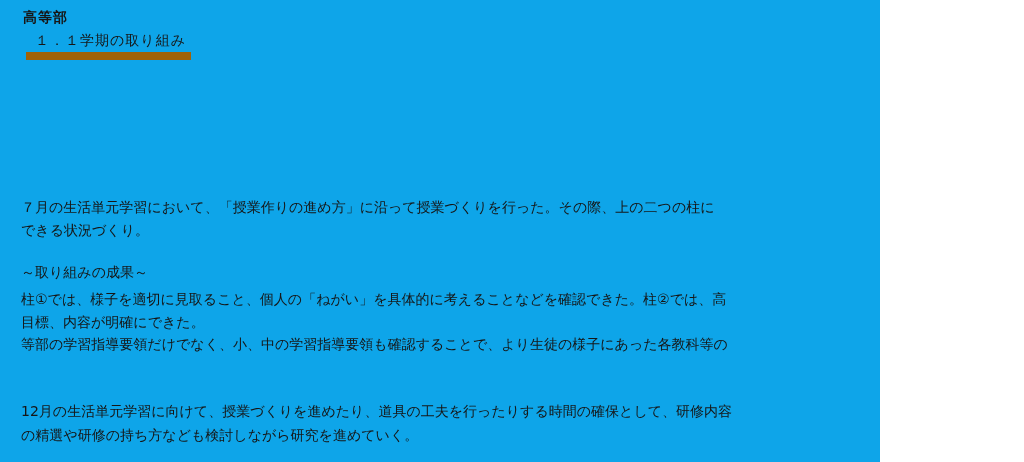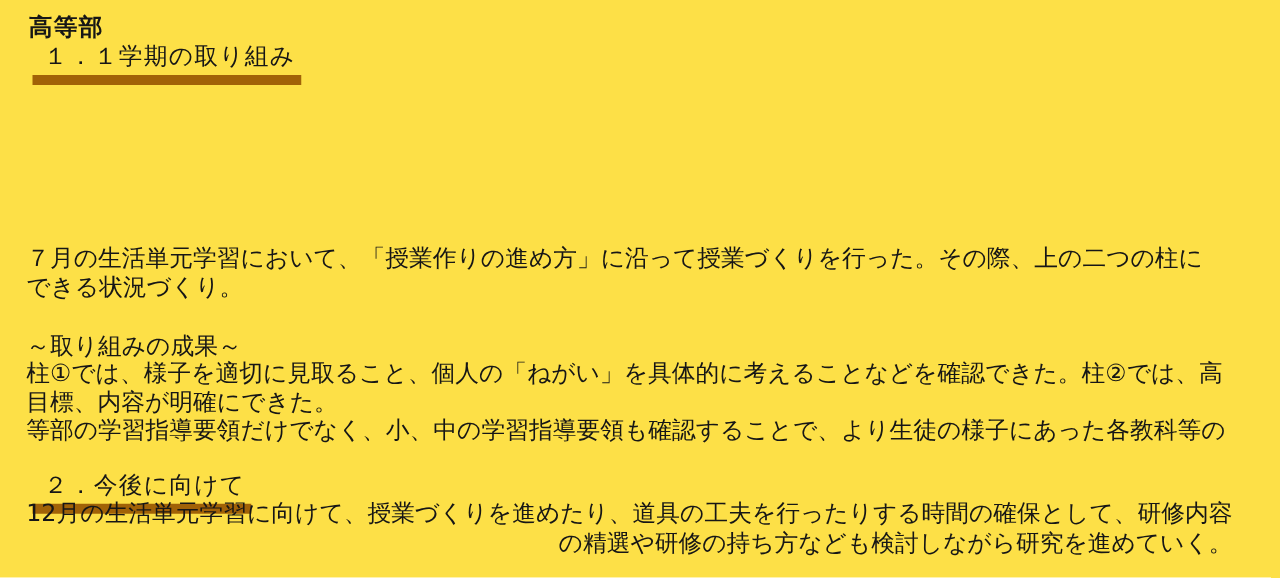--- a/index.html
+++ b/index.html
@@ -1,22 +1,22 @@
 <!DOCTYPE html>
 <html lang="ja"><head>
 <meta charset="utf-8">
 <style>
   html,body{margin:0;padding:0;background:#ffffff;}
   .doc{
     position:relative;
-    width:1024px;height:462px;
-    background:#fde047;
+    width:880px;height:462px;
+    background:#0ea5e9;
     color:#161616;
     font-family:"DejaVu Sans","Liberation Sans",sans-serif;
-    font-size:19px;
+    font-size:14px;
     overflow:hidden;
   }
   .page-title{
     position:absolute;left:23px;top:9px;
     font-weight:700;letter-spacing:1px;white-space:nowrap;
   }
   .h-underline{
     position:absolute;left:26px;
     padding:0 5px 2px 9px;
     border-bottom:8px solid #a16207;
@@ -30,21 +30,21 @@
     border:2px solid #2e2e2e;
     padding:3px 8px 5px 8px;
     line-height:22.5px;
   }
   .pillars-box .line{white-space:nowrap;overflow:hidden;}
   .para{position:absolute;left:21px;}
   .para .line{white-space:nowrap;overflow:hidden;}
   .p1{top:196px;line-height:23px;}
   .subhead{position:absolute;left:21px;top:264px;white-space:nowrap;text-align:center;}
   .p2{top:288px;line-height:22.7px;}
-  .p3{top:400px;line-height:23.5px;text-align:right;}
+  .p3{top:400px;line-height:23.5px;}
 </style>
 </head>
 <body>
 
 <div class="doc">
 
   <div class="page-title">高等部</div>
 
   <div class="h-underline h1">１．１学期の取り組み</div>
 
@@ -55,20 +55,19 @@
   </div>
 
   <div class="subhead">～取り組みの成果～</div>
 
   <div class="para p2">
     <div class="line">柱①では、様子を適切に見取ること、個人の「ねがい」を具体的に考えることなどを確認できた。柱②では、高</div>
     <div class="line">目標、内容が明確にできた。</div>
     <div class="line">等部の学習指導要領だけでなく、小、中の学習指導要領も確認することで、より生徒の様子にあった各教科等の</div>
   </div>
 
-  <div class="h-underline h2">２．今後に向けて</div>
 
   <div class="para p3">
     <div class="line">12月の生活単元学習に向けて、授業づくりを進めたり、道具の工夫を行ったりする時間の確保として、研修内容</div>
     <div class="line">の精選や研修の持ち方なども検討しながら研究を進めていく。</div>
   </div>
 
 </div>
 
 </body></html>

